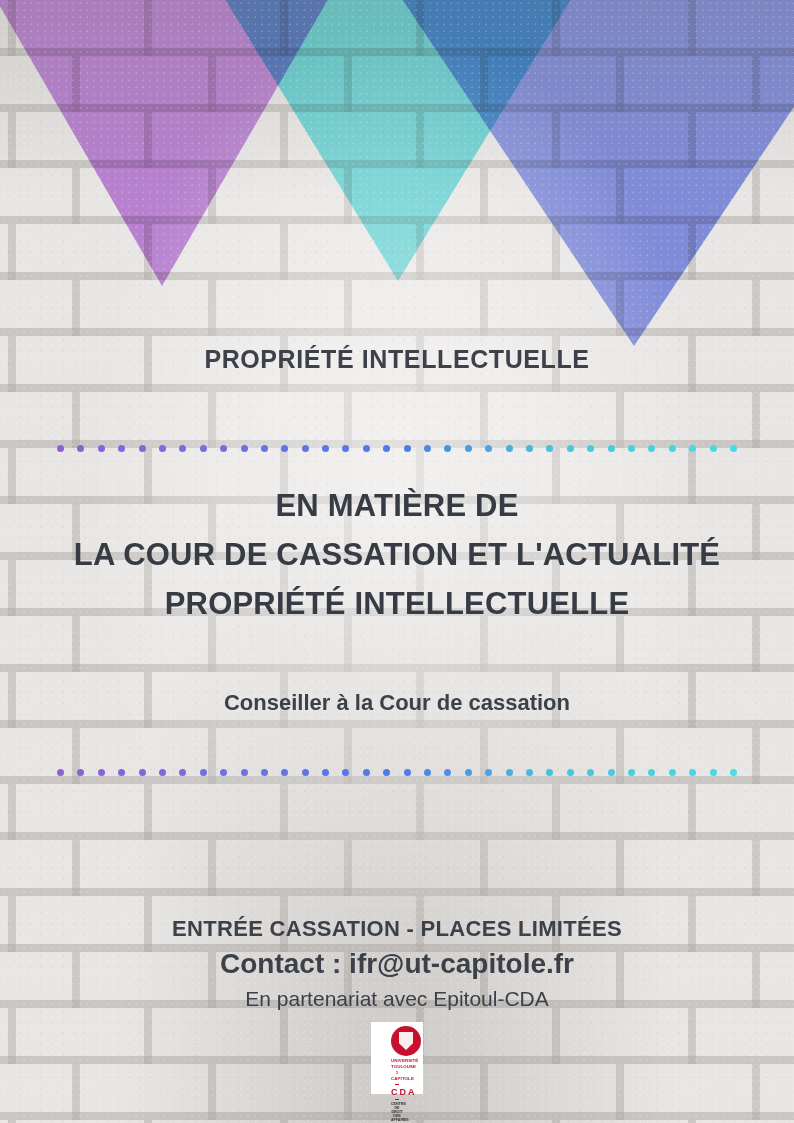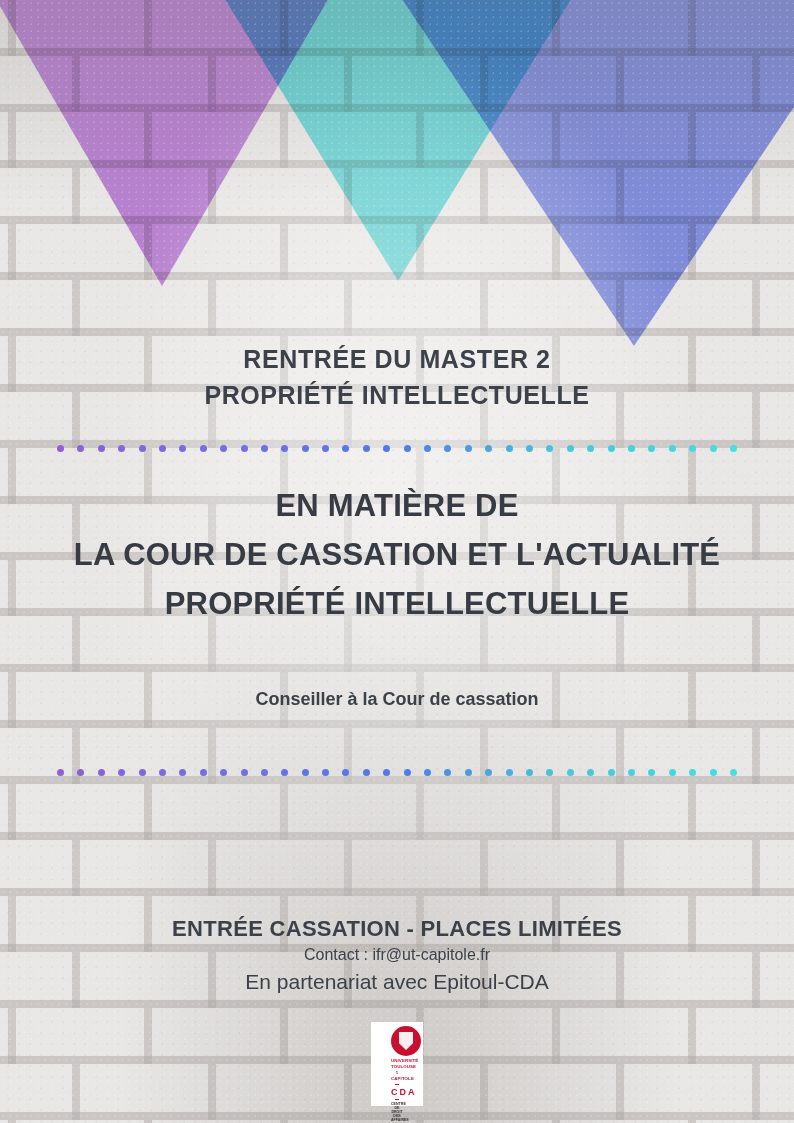--- a/index.html
+++ b/index.html
@@ -163,21 +163,21 @@
     right: 0;
     font-size: 27px;
     font-weight: normal;
     color: #3b4049;
   }
   .speaker-sub {
     position: absolute;
     top: 686px;
     left: 0;
     right: 0;
-    font-size: 18px;
+    font-size: 22px;
     font-weight: bold;
     line-height: 1.5;
     color: #3b4049;
   }
 
   .date {
     position: absolute;
     top: 802px;
     left: 0;
     right: 0;
@@ -199,42 +199,42 @@
   .info {
     position: absolute;
     top: 913px;
     left: 0;
     right: 0;
     font-size: 22px;
     line-height: 1.42;
     color: #3b4049;
   }
   .info .l1 { font-weight: bold; letter-spacing: .3px; }
-  .info .l2 { font-weight: normal; font-size: 16px; }
+  .info .l2 { font-weight: bold; font-size: 28px; }
   .info .l3 { font-weight: normal; font-size: 21px; }
 
   
   .logos {
     position: absolute;
     top: 1022px;
     left: 0;
     right: 0;
     display: flex;
     justify-content: center;
     gap: 88px;
     align-items: flex-start;
   }
   .logo {
     background: #ffffff;
     position: relative;
     box-sizing: border-box;
   }
   .logo-1 {
     width: 52px;
-    height: 84px;
+    height: 72px;
     padding: 3px 20px;
   }
   .logo-2 {
     width: 52px;
     height: 76px;
     padding: 3px 2px;
   }
   .crest {
     width: 30px;
     height: 30px;
@@ -332,21 +332,20 @@
   <div class="tri tri-purple"></div>
   <div class="tri tri-blue"></div>
   <div class="tri tri-cyan"></div>
 
   <div class="vignette"></div>
   <div class="noise"></div>
 
   <div class="content">
 
     <div class="kicker">
-      <div>RENTRÉE DU MASTER 2</div>
       <div>PROPRIÉTÉ INTELLECTUELLE</div>
     </div>
 
     <div class="dots dots-1" id="dots-1">
         <span style="background: rgb(143, 95, 214);"></span>
         <span style="background: rgb(139, 97, 216);"></span>
         <span style="background: rgb(135, 99, 217);"></span>
         <span style="background: rgb(131, 102, 219);"></span>
         <span style="background: rgb(127, 104, 220);"></span>
         <span style="background: rgb(124, 106, 222);"></span>

